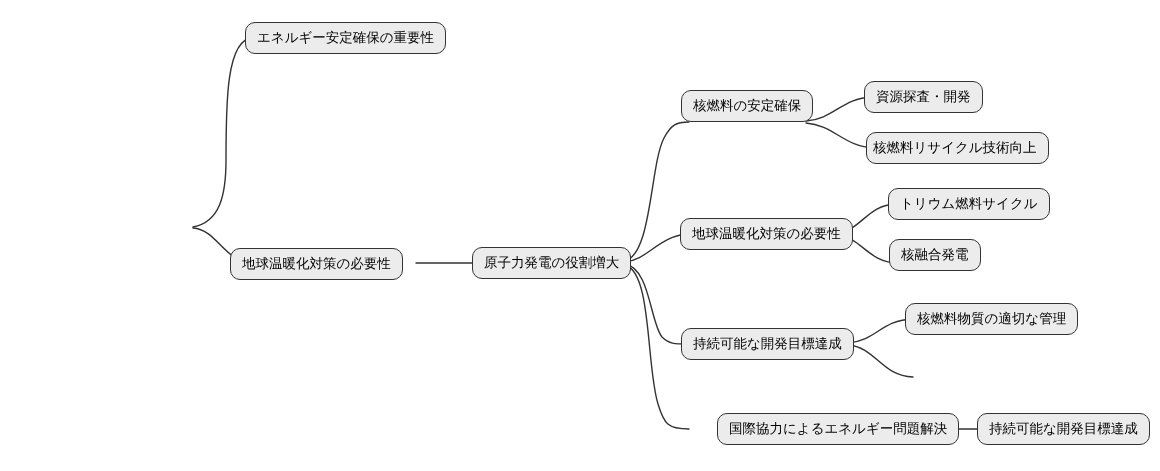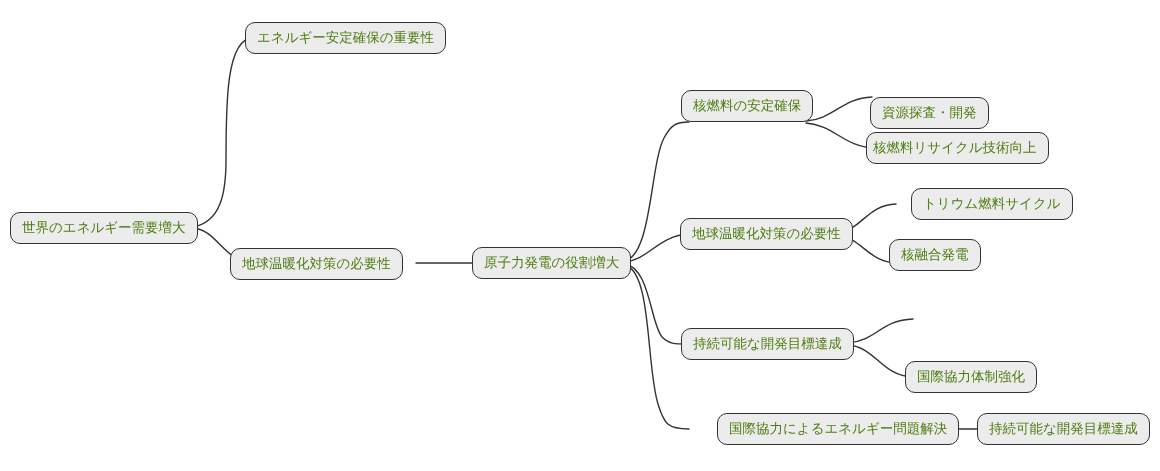--- a/index.html
+++ b/index.html
@@ -34,33 +34,33 @@
     height: 32px;
     padding: 0 11px;
     display: flex;
     align-items: center;
     justify-content: center;
     background: #ececec;
     border: 1.5px solid #333333;
     border-radius: 10px;
     font-size: 13.5px;
     line-height: 1;
-    color: #4d7c0f;
+    color: #000000;
     white-space: nowrap;
   }
   
   #n-root            { left: 10px;  top: 212px; }
   #n-energy-security { left: 245px; top: 22px;  }
   #n-global-warming  { left: 230px; top: 248px; }
   #n-nuclear-role    { left: 472px; top: 247px; }
   #n-fuel-supply     { left: 681px; top: 90px; }
-  #n-resource-dev    { left: 864px; top: 97px; margin-left: 6px;  }
+  #n-resource-dev    { left: 864px; top: 81px;  }
   #n-fuel-recycle    { left: 866px; top: 132px; padding-left: 6px; }
   #n-next-gen        { left: 680px; top: 218px; }
-  #n-thorium         { left: 888px; top: 188px; margin-left: 23px; }
+  #n-thorium         { left: 888px; top: 188px; }
   #n-fusion          { left: 889px; top: 239px; }
   #n-safety          { left: 681px; top: 328px; }
   #n-material-mgmt   { left: 905px; top: 303px; }
   #n-intl-framework  { left: 905px; top: 361px; }
   #n-intl-solution   { left: 681px; top: 413px; margin-left: 36px; }
   #n-sdg             { left: 977px; top: 413px; text-align: center; }
 </style>
 </head>
 <body>
 
@@ -76,21 +76,20 @@
     <path d="M 625,265 C 652,272 646,365 658,404 C 664,424 668,429 689,429"></path>
     <path d="M 806,121 C 834,119 842,98 872,97"></path>
     <path d="M 806,123 C 834,125 844,147 874,148"></path>
     <path d="M 836,233 C 862,231 866,205 896,204"></path>
     <path d="M 836,235 C 862,237 867,262 897,263"></path>
     <path d="M 848,343 C 876,341 881,320 913,319"></path>
     <path d="M 848,345 C 876,347 881,376 913,377"></path>
     <path d="M 920,429 L 985,429"></path>
   </svg>
 
-  <div class="node" id="n-root">世界のエネルギー需要増大</div>
 
   <div class="node" id="n-energy-security">エネルギー安定確保の重要性</div>
 
   <div class="node" id="n-global-warming">地球温暖化対策の必要性</div>
 
   <div class="node" id="n-nuclear-role">原子力発電の役割増大</div>
 
   <div class="node" id="n-fuel-supply">核燃料の安定確保</div>
 
   <div class="node" id="n-resource-dev">資源探査・開発</div>
@@ -98,20 +97,20 @@
   <div class="node" id="n-fuel-recycle">核燃料リサイクル技術向上</div>
 
   <div class="node" id="n-next-gen">地球温暖化対策の必要性</div>
 
   <div class="node" id="n-thorium">トリウム燃料サイクル</div>
 
   <div class="node" id="n-fusion">核融合発電</div>
 
   <div class="node" id="n-safety">持続可能な開発目標達成</div>
 
+  <div class="node" id="n-material-mgmt">核燃料物質の適切な管理</div>
 
-  <div class="node" id="n-intl-framework">国際協力体制強化</div>
 
   <div class="node" id="n-intl-solution">国際協力によるエネルギー問題解決</div>
 
   <div class="node" id="n-sdg">持続可能な開発目標達成</div>
 
 </div>
 
 </body></html>

